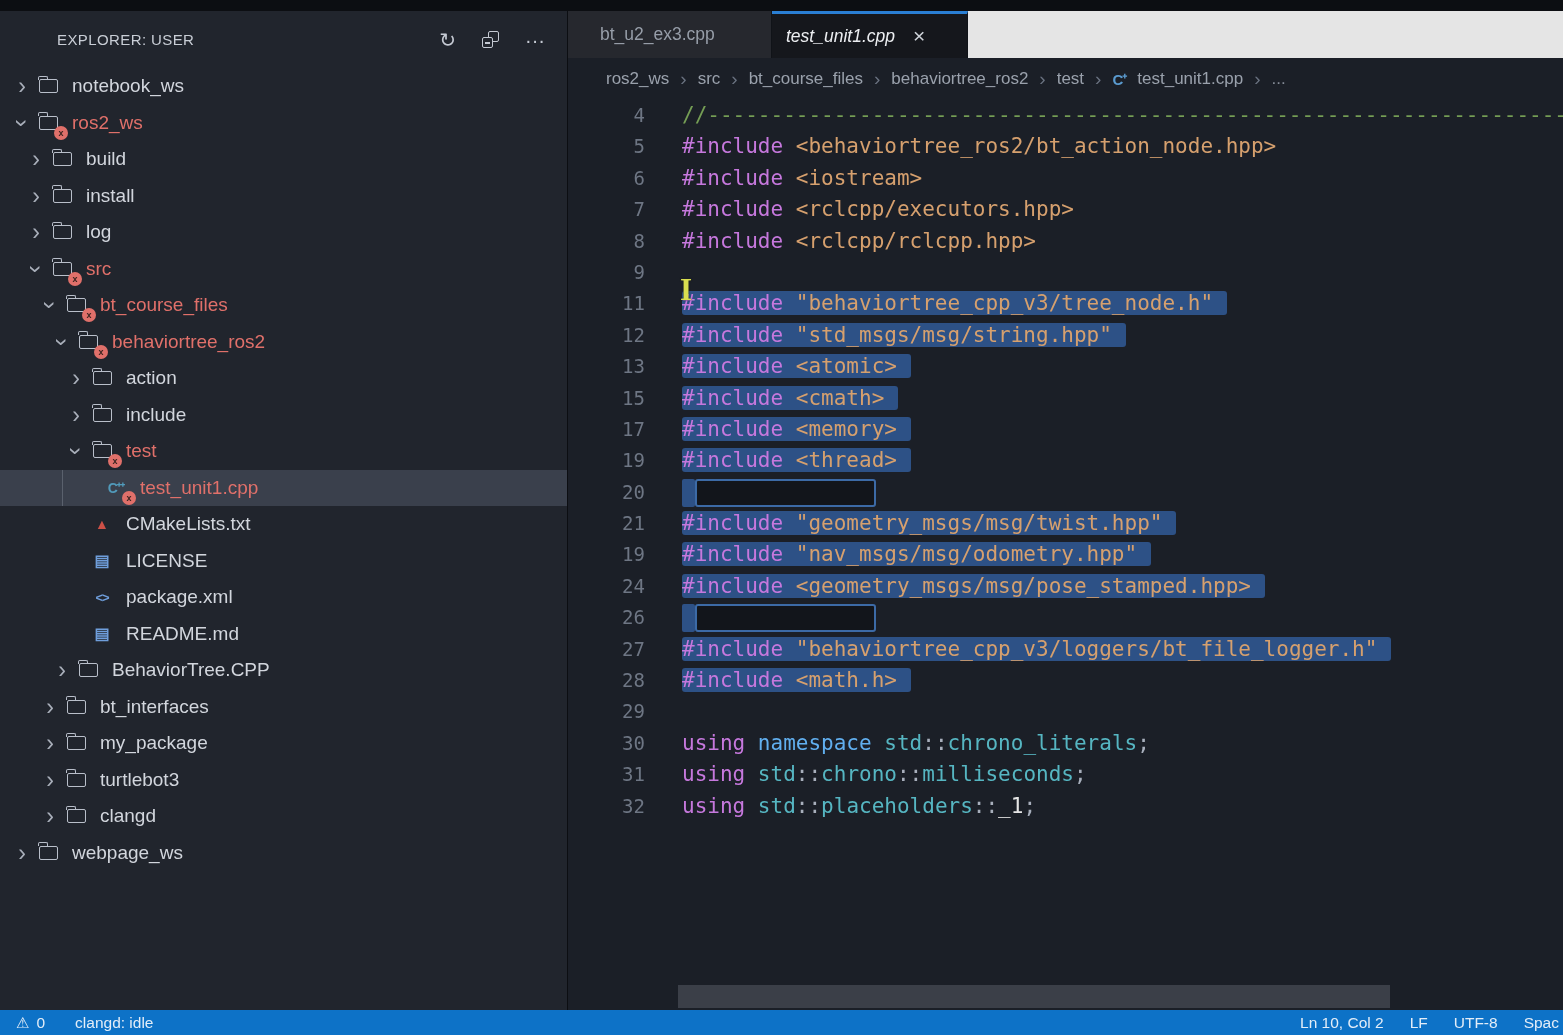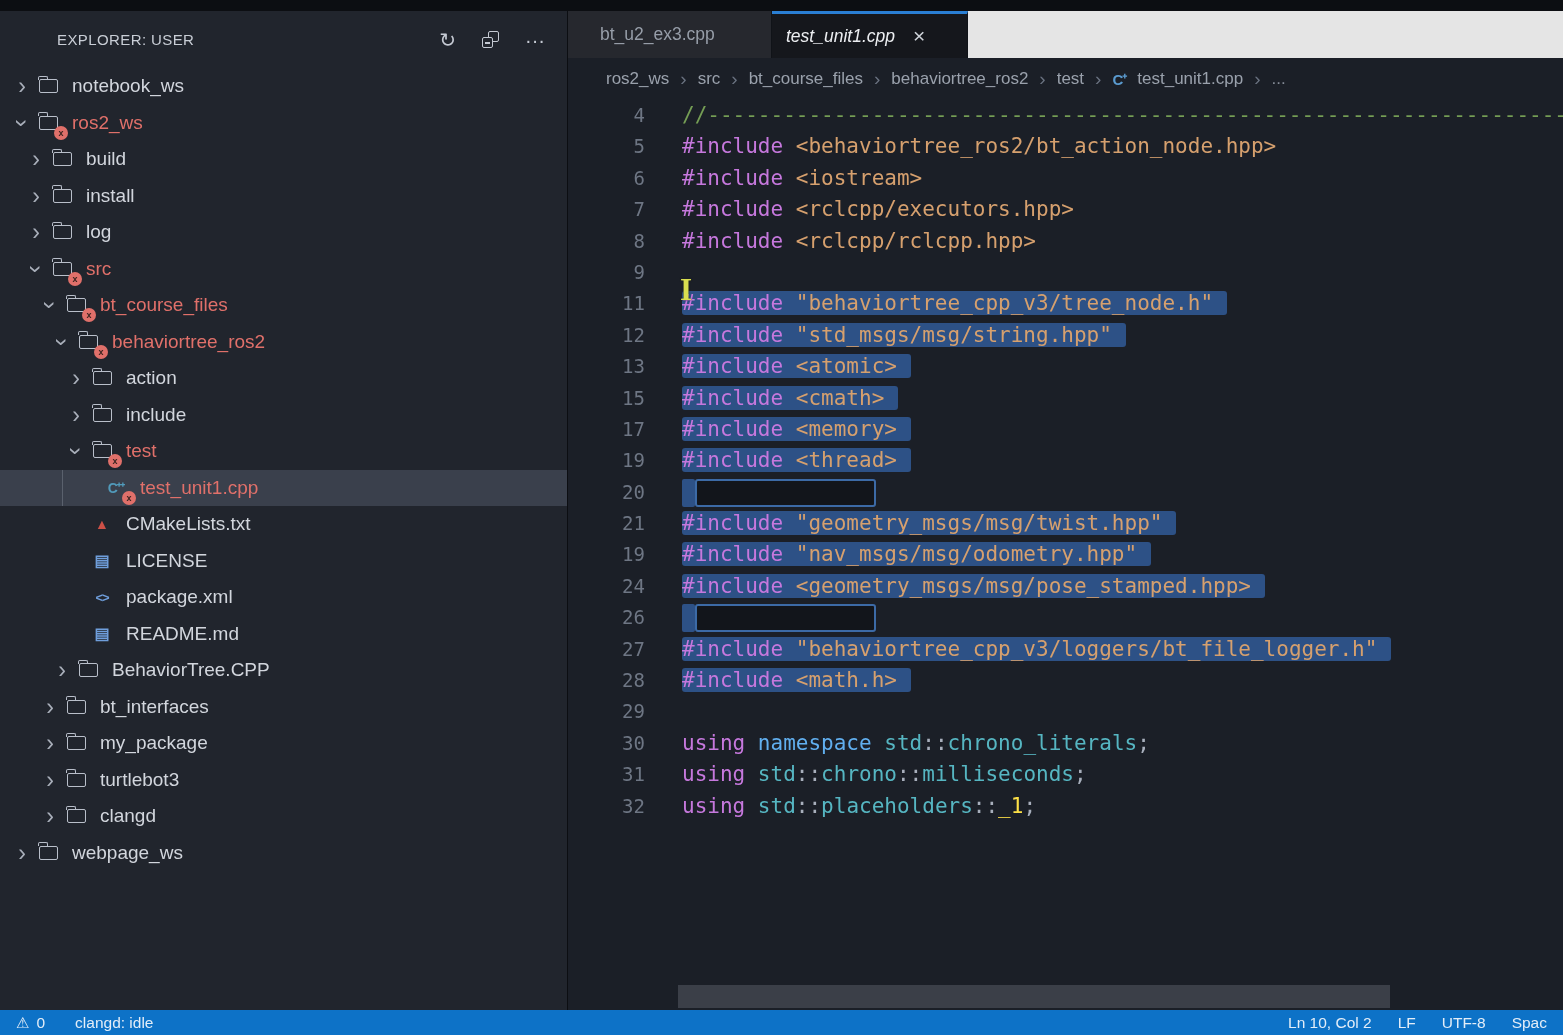--- a/index.html
+++ b/index.html
@@ -58,28 +58,28 @@
   .lcontent{display:inline-block;margin-left:37px;white-space:pre;vertical-align:top;}
   .selbg{background:var(--selection);border-radius:3px;padding-right:14px;}
   .sel-strip{display:inline-block;width:13px;height:28px;background:var(--selection);border-radius:2px;vertical-align:middle;}
   .sel-box{display:inline-block;width:181px;height:28px;border:2px solid #3c6aa6;background:#12151b;border-radius:3px;vertical-align:middle;}
   .tok-kw{color:var(--keyword-magenta);}
   .tok-inc{color:var(--include-orange);text-underline-offset:4px;text-decoration-thickness:1px;}
   .tok-cmt{color:var(--comment-green);}
   .tok-ns{color:var(--namespace-blue);}
   .tok-ty{color:var(--type-teal);}
   .tok-pl{color:#a8afbc;}
-  .tok-wh{color:#fde047;}
+  .tok-wh{color:#e5e5e5;}
   .hscroll{position:absolute;left:110px;top:885px;width:712px;height:23px;background:rgba(125,130,140,.33);z-index:3;}
   .ibeam{position:absolute;left:112px;top:172px;z-index:4;color:#d8de4f;font-family:"Liberation Serif",serif;font-weight:bold;font-size:31px;text-shadow:0 0 2px #222;}
 
   
   .statusbar{position:absolute;left:0;bottom:0;width:100%;height:25px;background:var(--statusbar-bg);display:flex;align-items:center;justify-content:space-between;color:#e3edf8;font-size:15.5px;overflow:hidden;}
   .sb-left{display:flex;align-items:center;gap:30px;padding-left:16px;}
-  .sb-right{display:flex;align-items:center;gap:26px;padding-right:16px;white-space:nowrap;}
+  .sb-right{display:flex;align-items:center;gap:26px;padding-right:4px;white-space:nowrap;}
   .sb-item{display:flex;align-items:center;gap:7px;cursor:pointer;}
   .warn-glyph{font-size:15px;}
 </style>
 </head>
 <body>
 
 <div class="screen">
   <div class="topstrip"></div>
   <div class="main">
 

